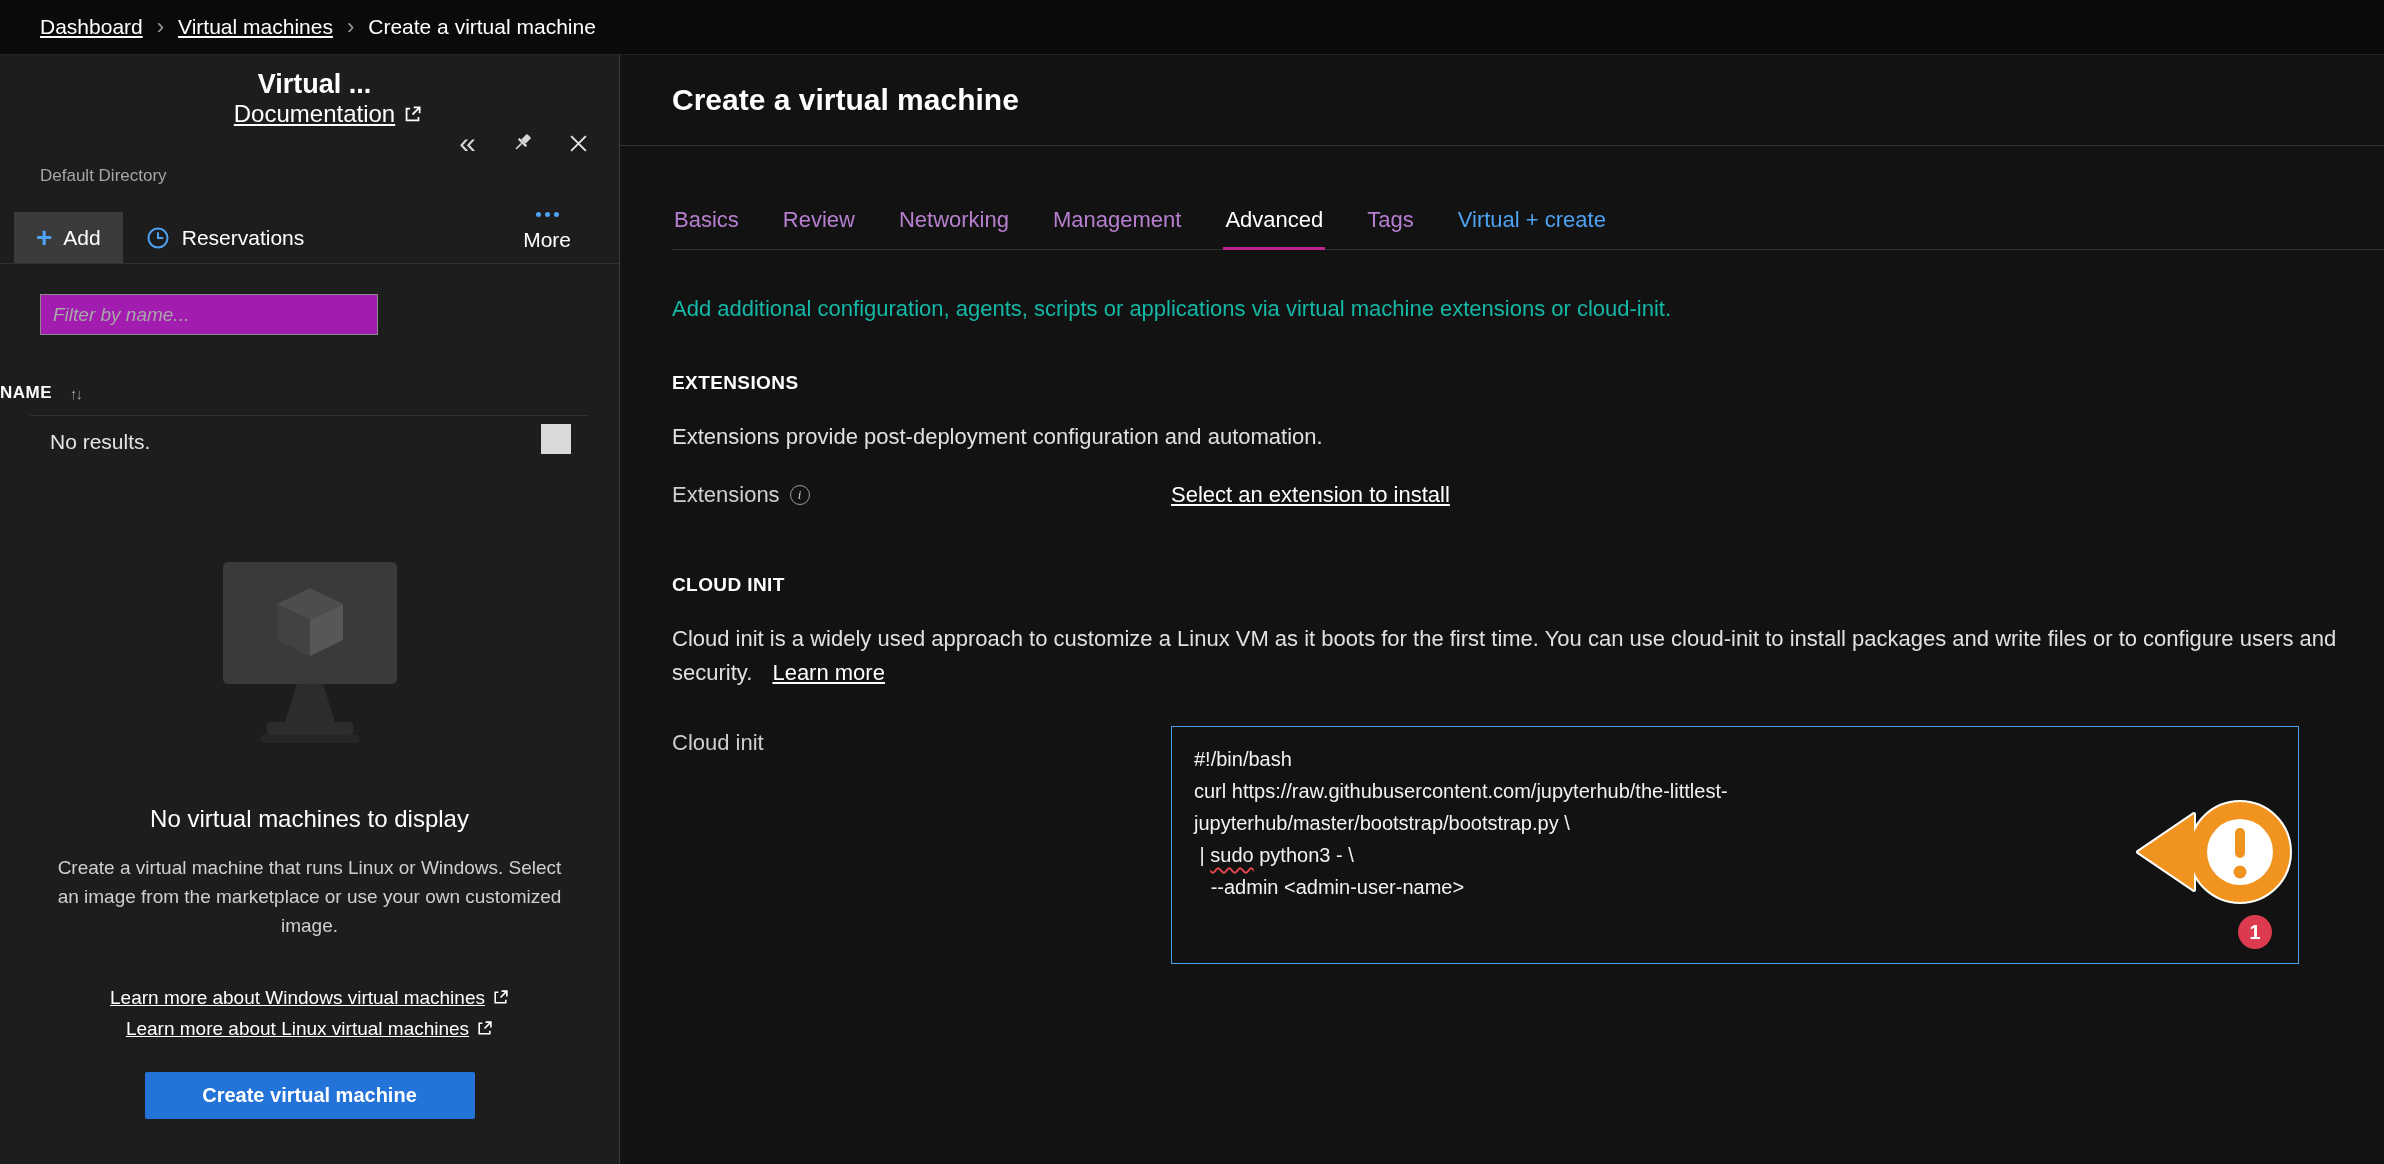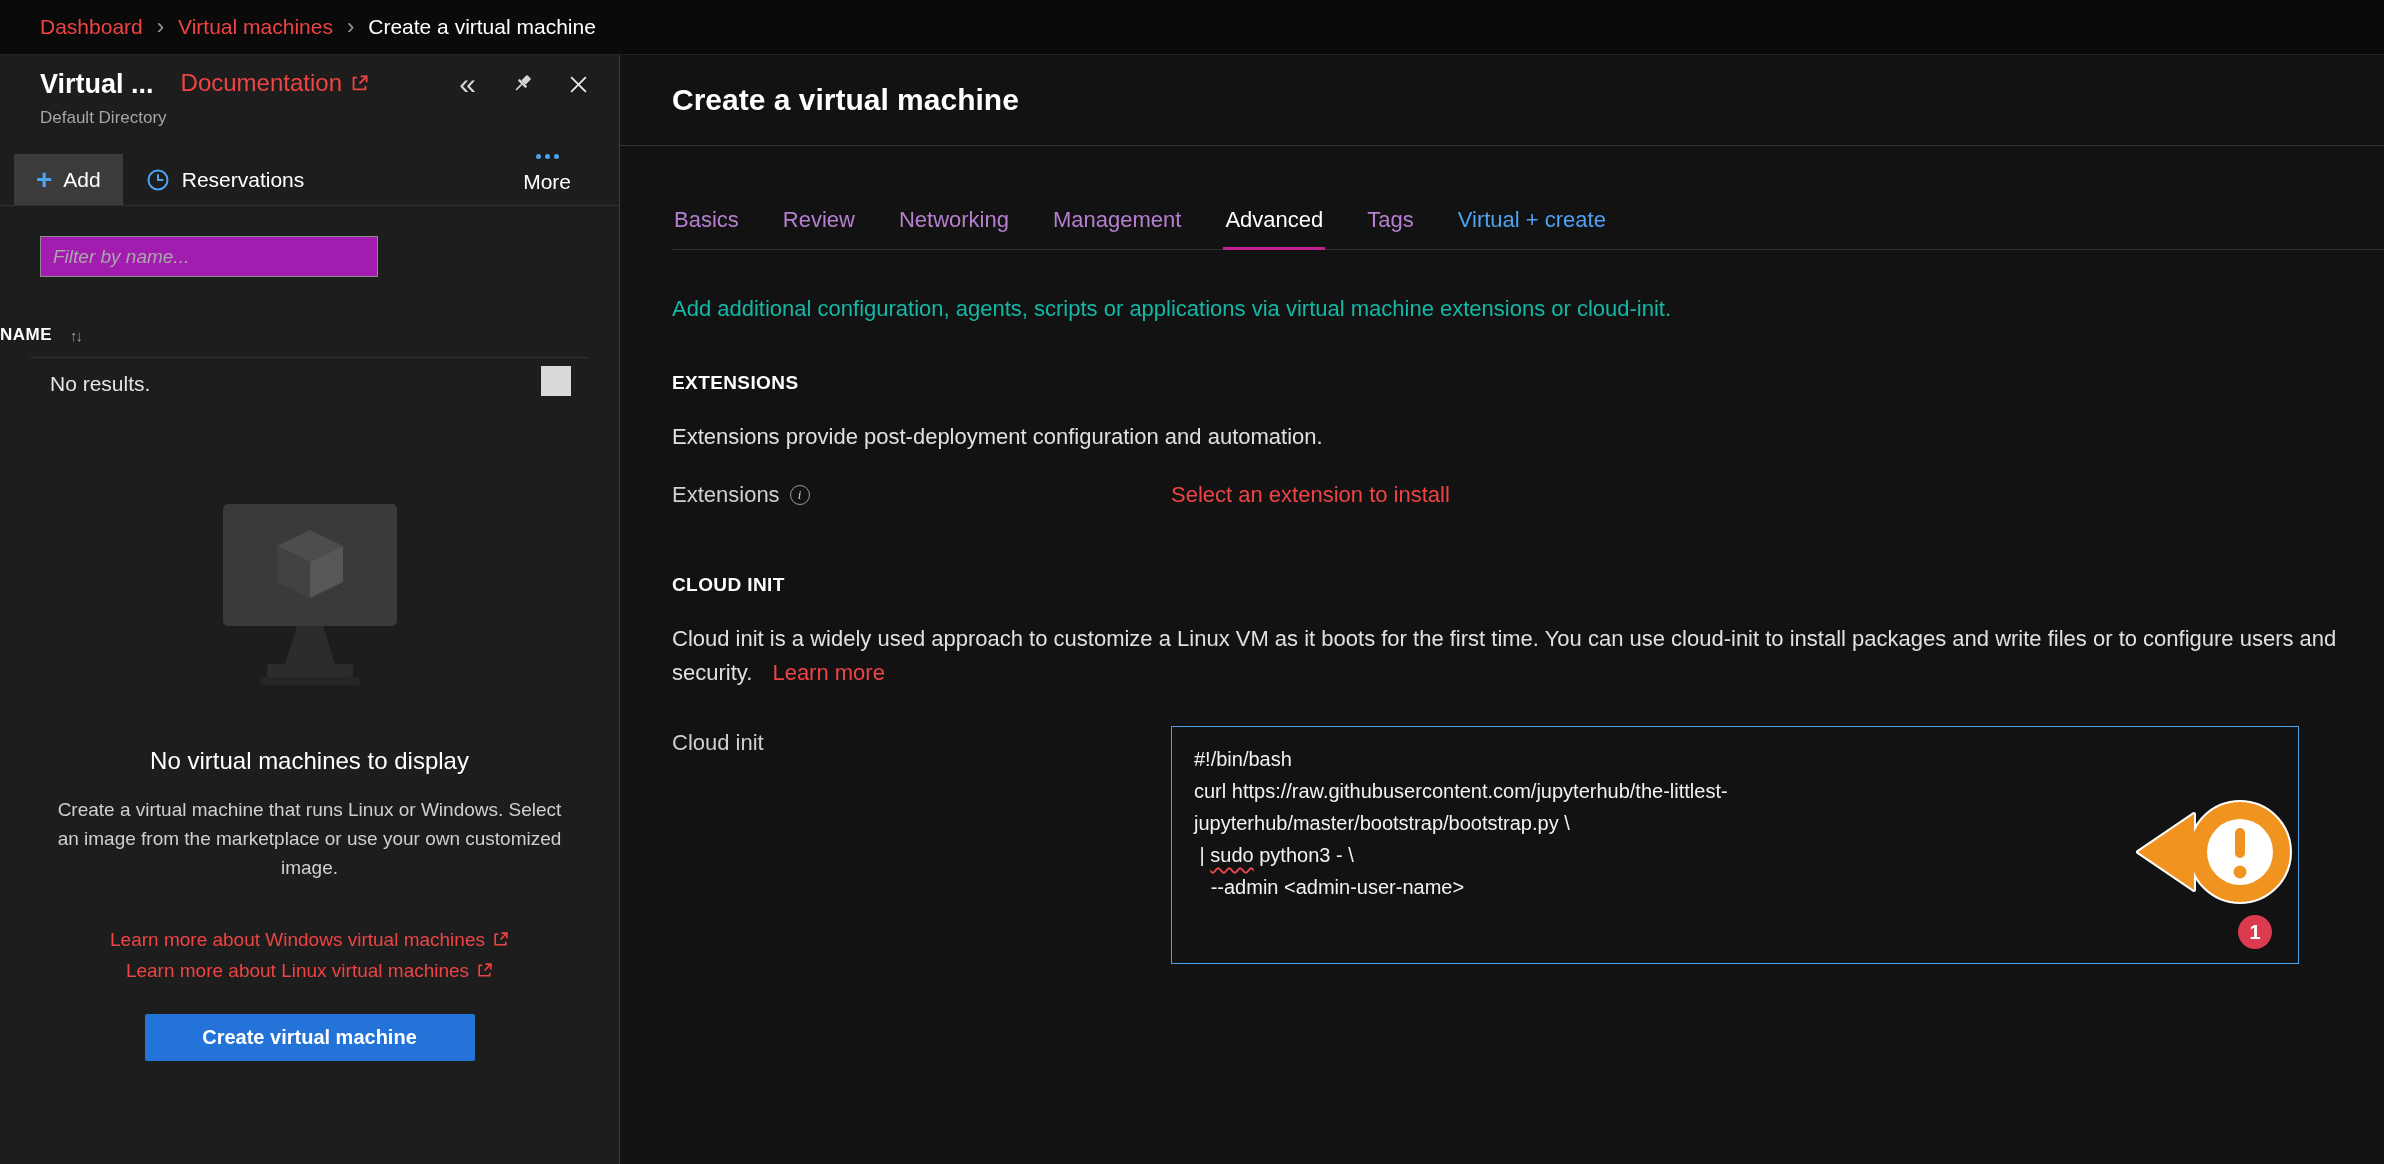--- a/index.html
+++ b/index.html
@@ -4,40 +4,40 @@
 <style>
   * { box-sizing: border-box; margin: 0; padding: 0; }
   html,body { width:2384px; height:1164px; }
   body {
     font-family: "Liberation Sans", sans-serif;
     background:#121212; color:#e6e6e6;
     overflow:hidden; position:relative;
   }
   a { text-decoration:none; cursor:pointer; }
   button { font-family:inherit; cursor:pointer; background:none; border:none; color:inherit; }
-  .link { color:#ef4444; }
+  .link { color:#ffffff;text-decoration:underline; }
 
   
   .topbar {
     height:55px; background:#0a0a0a; border-bottom:1px solid #222;
     display:flex; align-items:center; padding:0 40px; gap:14px; font-size:21px;
   }
   .crumb.current { color:#ffffff; }
   .crumb-sep { color:#9a9a9a; font-size:22px; }
 
   
   .shell { display:flex; height:1109px; }
 
   
   .sidebar {
     width:620px; flex:0 0 620px; background:#1d1d1d;
     border-right:1px solid #3c3c3c; position:relative;
   }
   .panel-header { padding:14px 30px 0 40px; }
-  .panel-title-row { display:flex; align-items:flex-start; }
+  .panel-title-row { display:flex; align-items:center;flex-direction:column; }
   .panel-title { font-size:27px; font-weight:bold; color:#fff; }
   .doc-link { margin-left:27px; font-size:24px; display:inline-flex; align-items:center; gap:8px; }
   .header-icons { margin-left:auto; display:flex; align-items:center; gap:34px; }
   .icon-btn { color:#d6d6d6; font-size:30px; line-height:1; display:flex; align-items:center; }
   .panel-subtitle { margin-top:8px; font-size:17px; color:#a6a6a6; }
 
   .cmd-bar {
     margin-top:26px; height:52px; display:flex; align-items:stretch;
     border-bottom:1px solid #303030; padding-left:14px; font-size:21px; color:#fff;
   }

